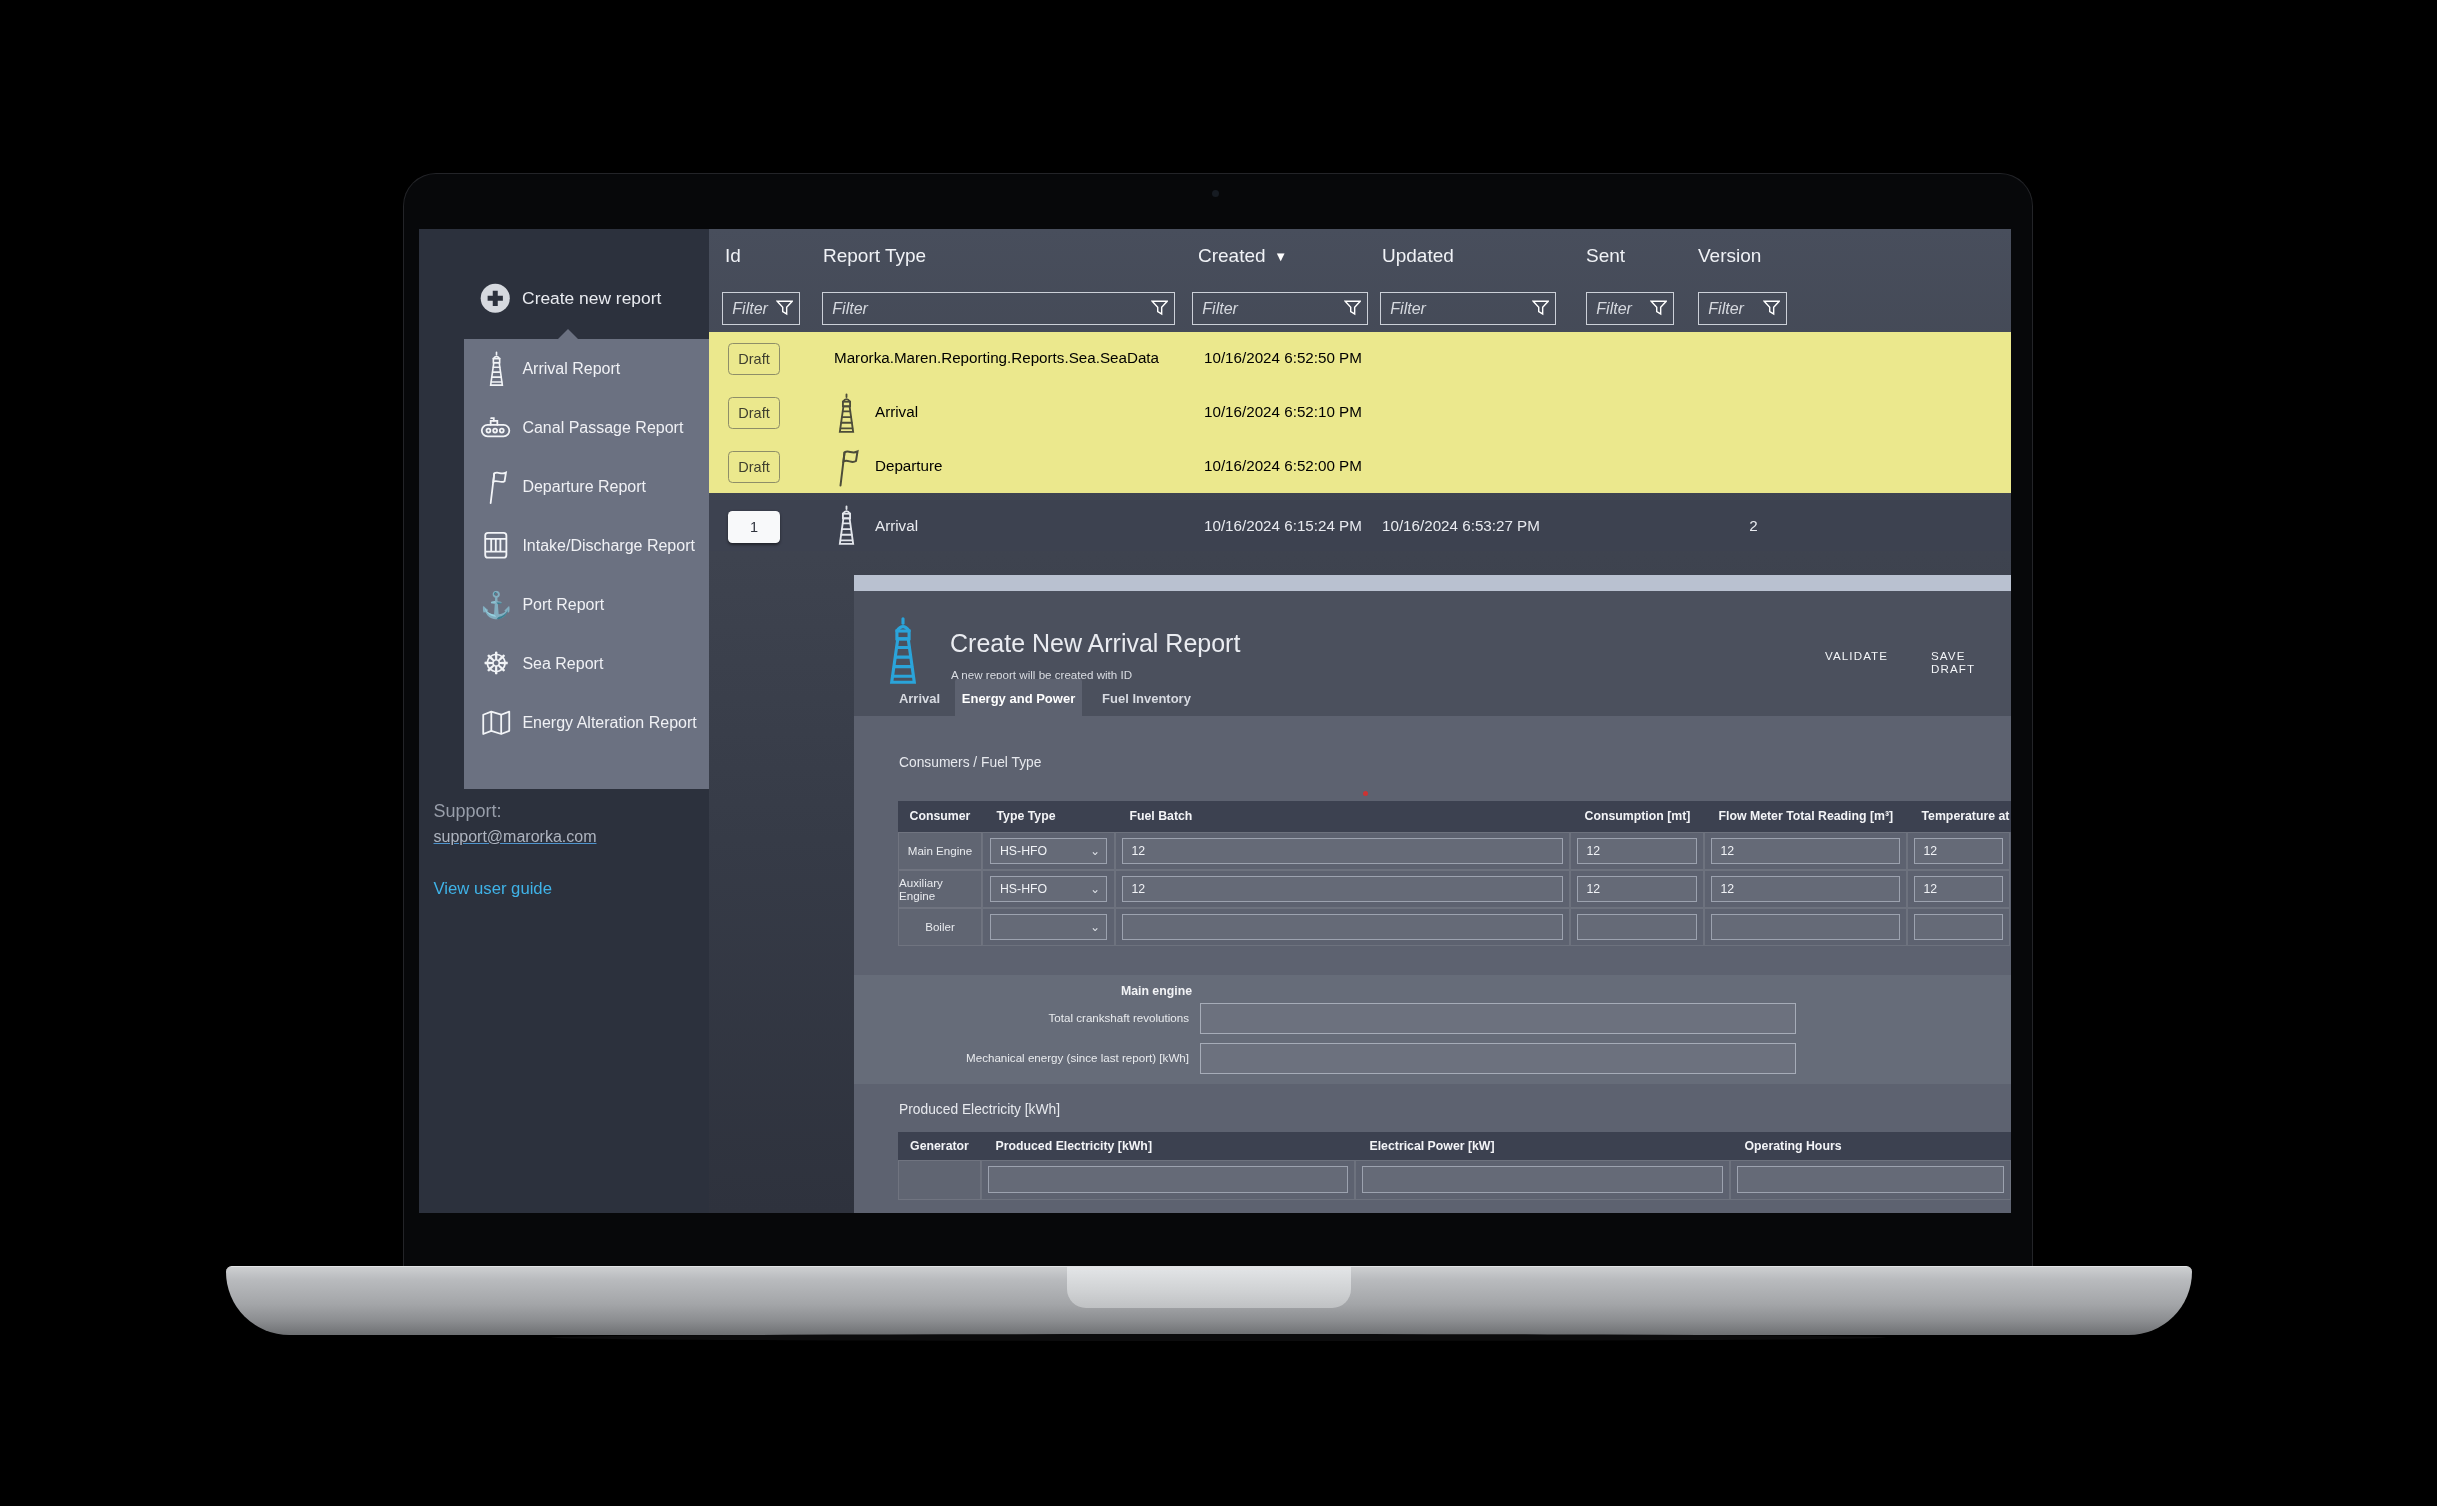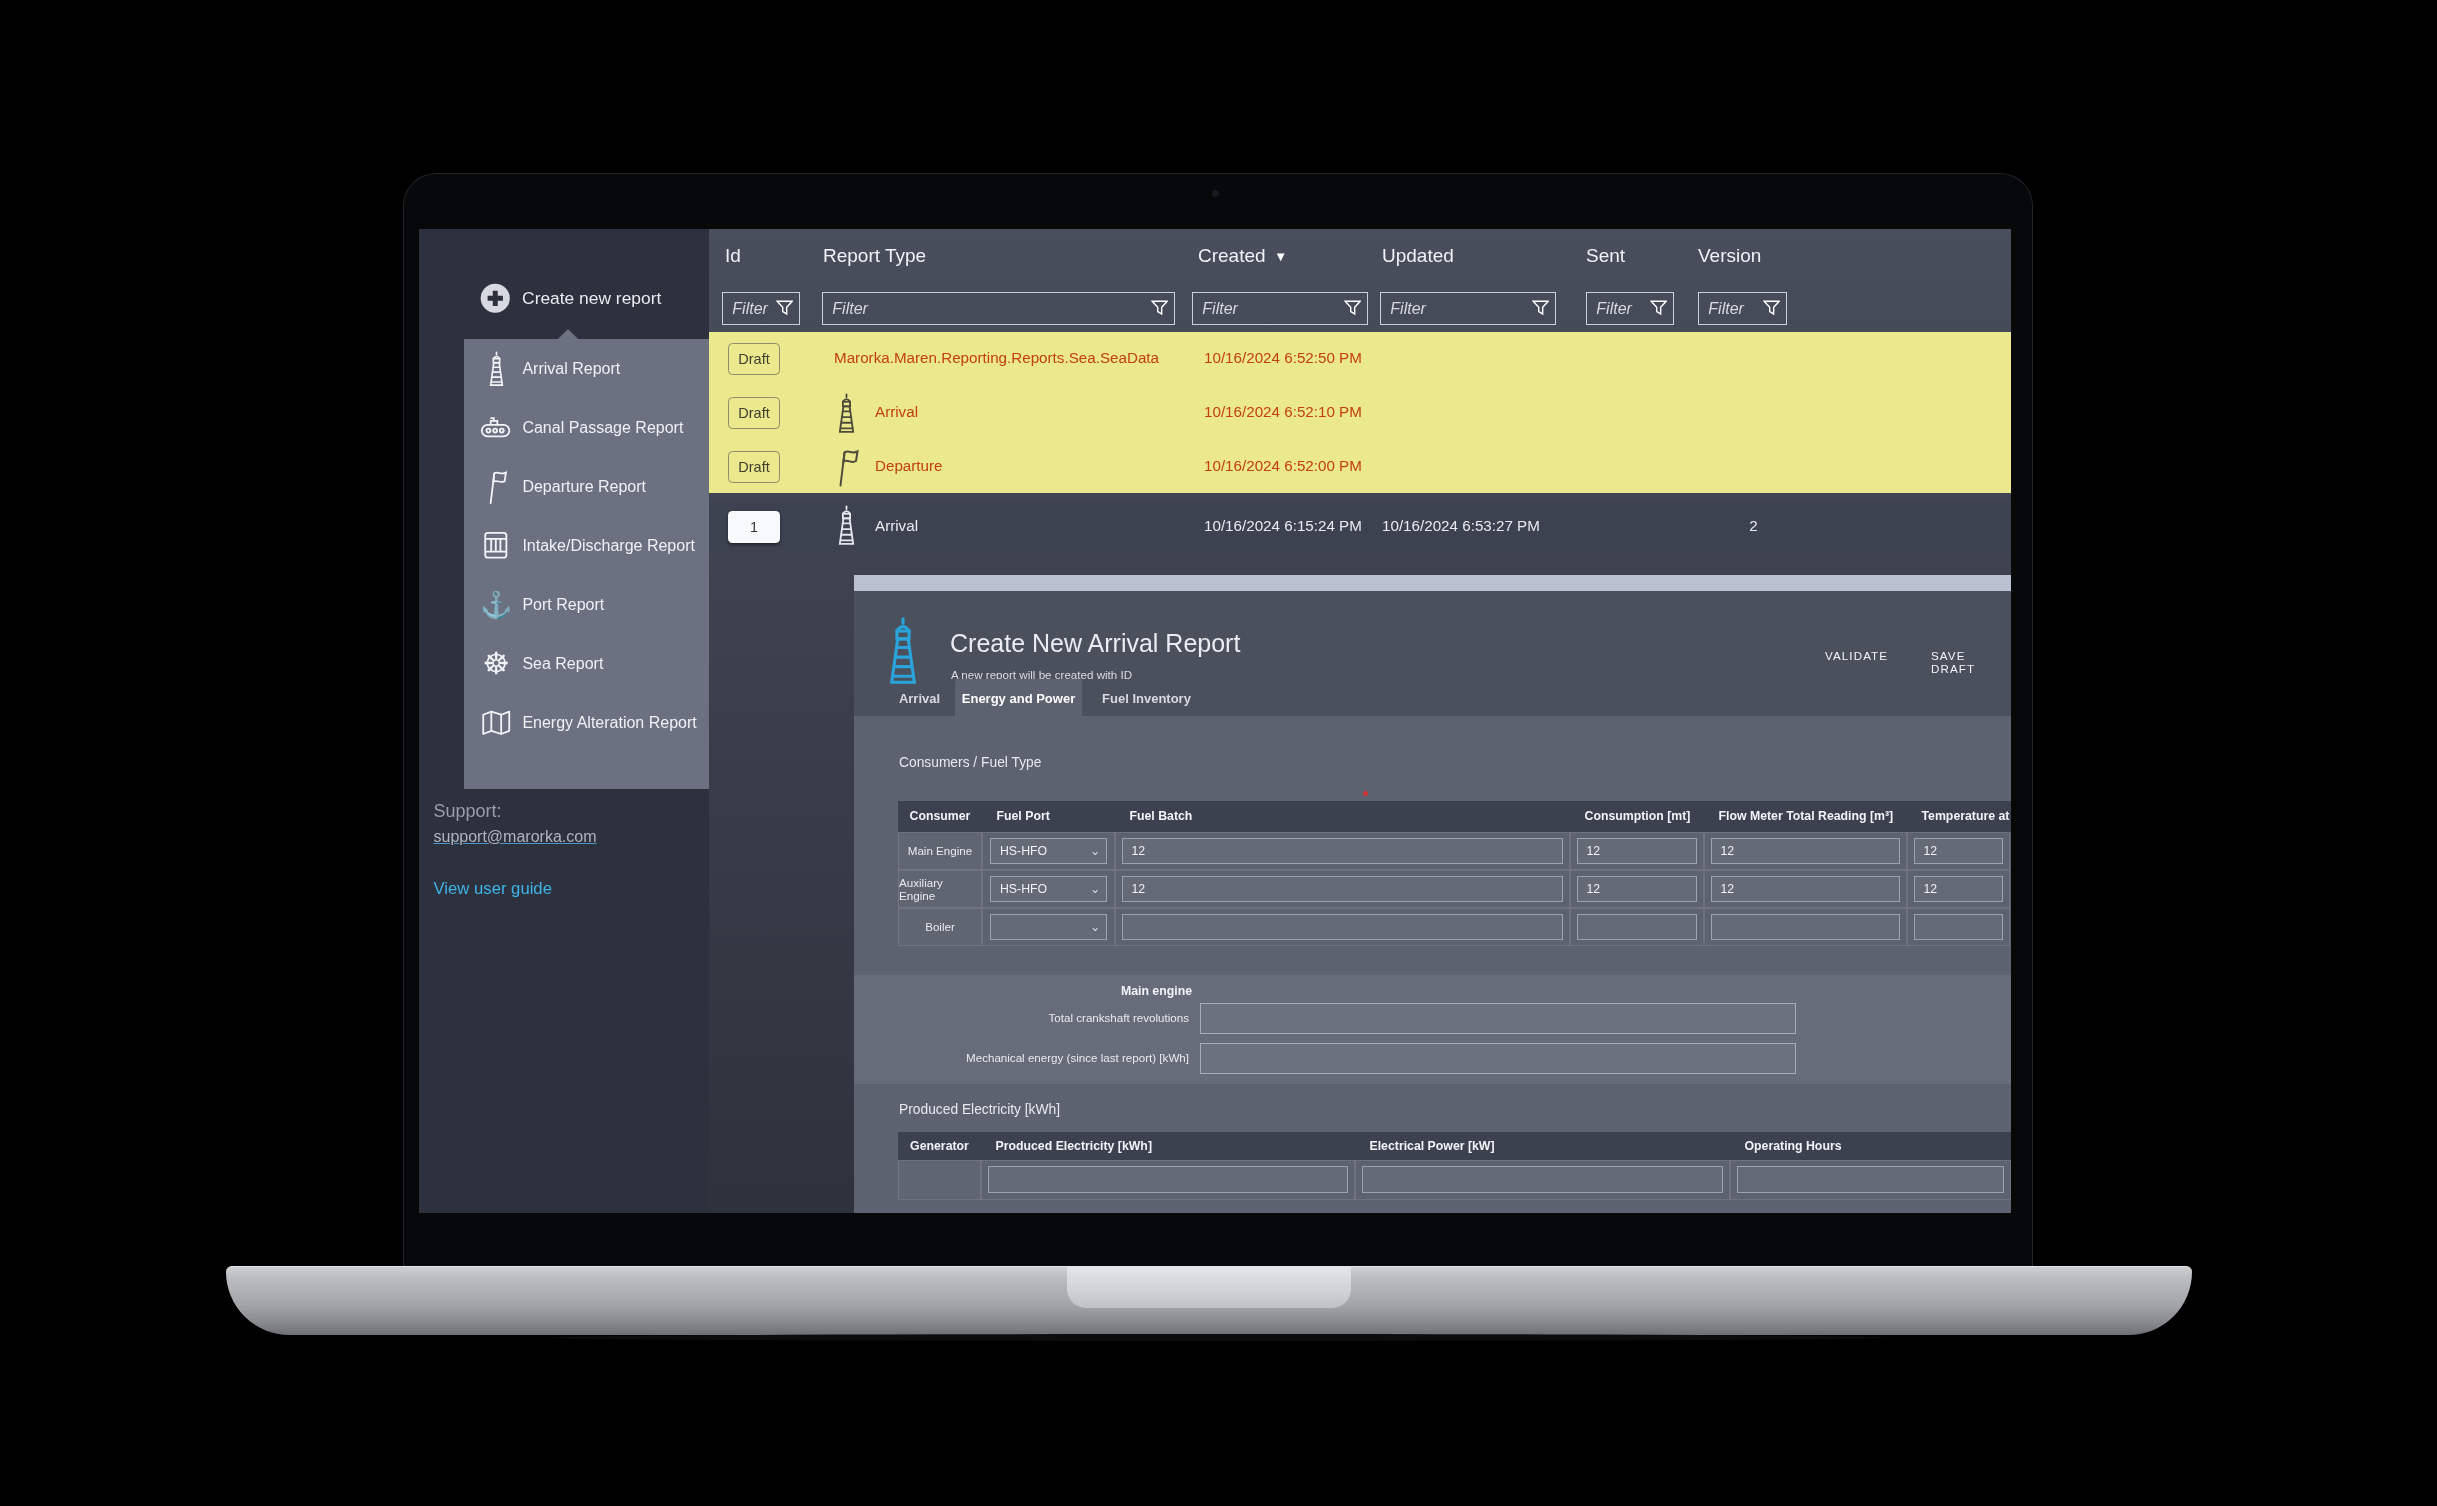--- a/index.html
+++ b/index.html
@@ -46,21 +46,21 @@
   .filter-box input::placeholder{color:#d6d9df;opacity:1;}
   .funnel{flex:0 0 auto;color:#fff;}
   .yellow-block{position:absolute;left:0;right:0;top:103px;height:161px;background:#ebe88d;}
   .yrow{position:relative;height:54px;}
   .chip{position:absolute;left:19px;top:11px;width:52px;height:32px;border-radius:4.4px;
         display:flex;align-items:center;justify-content:center;font-size:14.5px;box-sizing:border-box;}
   .chip-draft{border:1.5px solid #8e8e68;color:#3f3f2f;}
   .chip-white{background:#f8f9fa;color:#2f333d;box-shadow:0 1.5px 2.9px rgba(0,0,0,.45);}
   .row-ic{position:absolute;left:125px;top:6.5px;color:#4c4c39;}
   .row-ic svg{stroke:currentColor;}
-  .ytext{position:absolute;top:17.4px;font-size:15.2px;color:#c2410c;}
+  .ytext{position:absolute;top:17.4px;font-size:15.2px;color:#000000;}
   .row4{position:absolute;left:0;right:0;top:271px;height:51px;background:#3d4250;color:#e9ebf0;}
   .row4 .row-ic{color:#e3e6ec;top:5.1px;}
   .wtext{position:absolute;top:16.7px;font-size:15.2px;color:#e9ebf0;}
   
   .modal{position:absolute;left:145px;top:346px;width:1157px;bottom:0;overflow:hidden;}
   .m-topbar{position:absolute;left:0;top:0;right:0;height:16px;background:#b9c1d0;}
   .m-header{position:absolute;left:0;top:16px;right:0;height:126px;background:#4b505d;}
   .m-lh{position:absolute;left:27.6px;top:25px;color:#2aa4da;}
   .m-lh svg{stroke:currentColor;}
   .m-title{position:absolute;left:96px;top:38px;font-size:25px;font-weight:300;color:#eaecf1;}
@@ -326,21 +326,21 @@
           <div class="tab" style="left:238px;width:109px">Fuel Inventory</div>
         </div>
 
         <div class="m-body">
           <div class="sec-title" style="top:39px">Consumers / Fuel Type</div>
           <div class="req-dot"></div>
 
           <div class="dtable" style="top:85px">
             <div class="thead" style="height:30.5px">
               <div class="th th-c" style="width:84px">Consumer</div>
-              <div class="th" style="width:133px">Fuel Port</div>
+              <div class="th" style="width:133px">Type Type</div>
               <div class="th" style="width:455px">Fuel Batch</div>
               <div class="th" style="width:134px">Consumption [mt]</div>
               <div class="th" style="width:203px">Flow Meter Total Reading [m³]</div>
               <div class="th" style="width:103px">Temperature at</div>
             </div>
 
             <div class="trow" style="height:38px">
               <div class="tcell lblcell" style="width:84px">Main Engine</div>
               <div class="tcell" style="width:133px">
                   <div class="dd">

